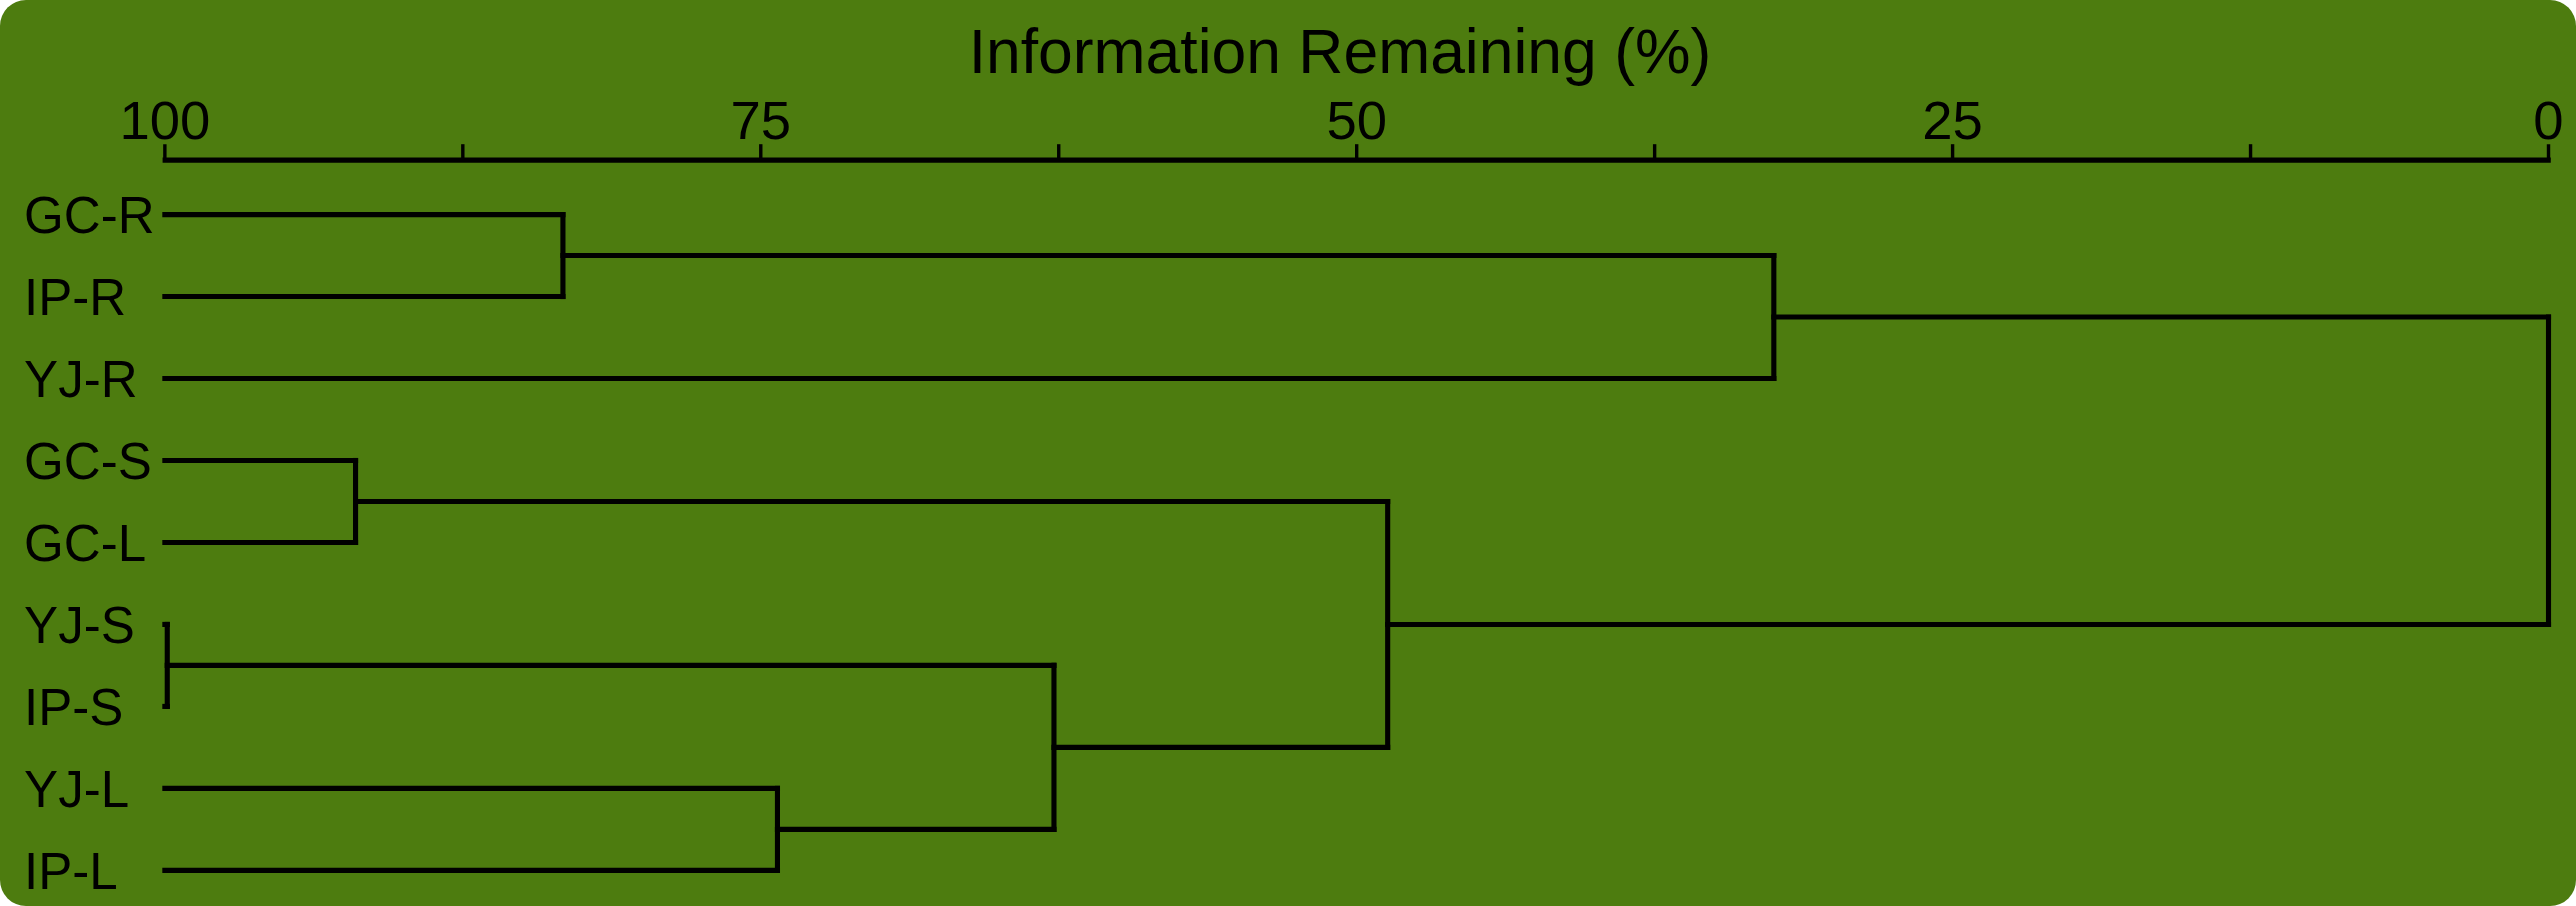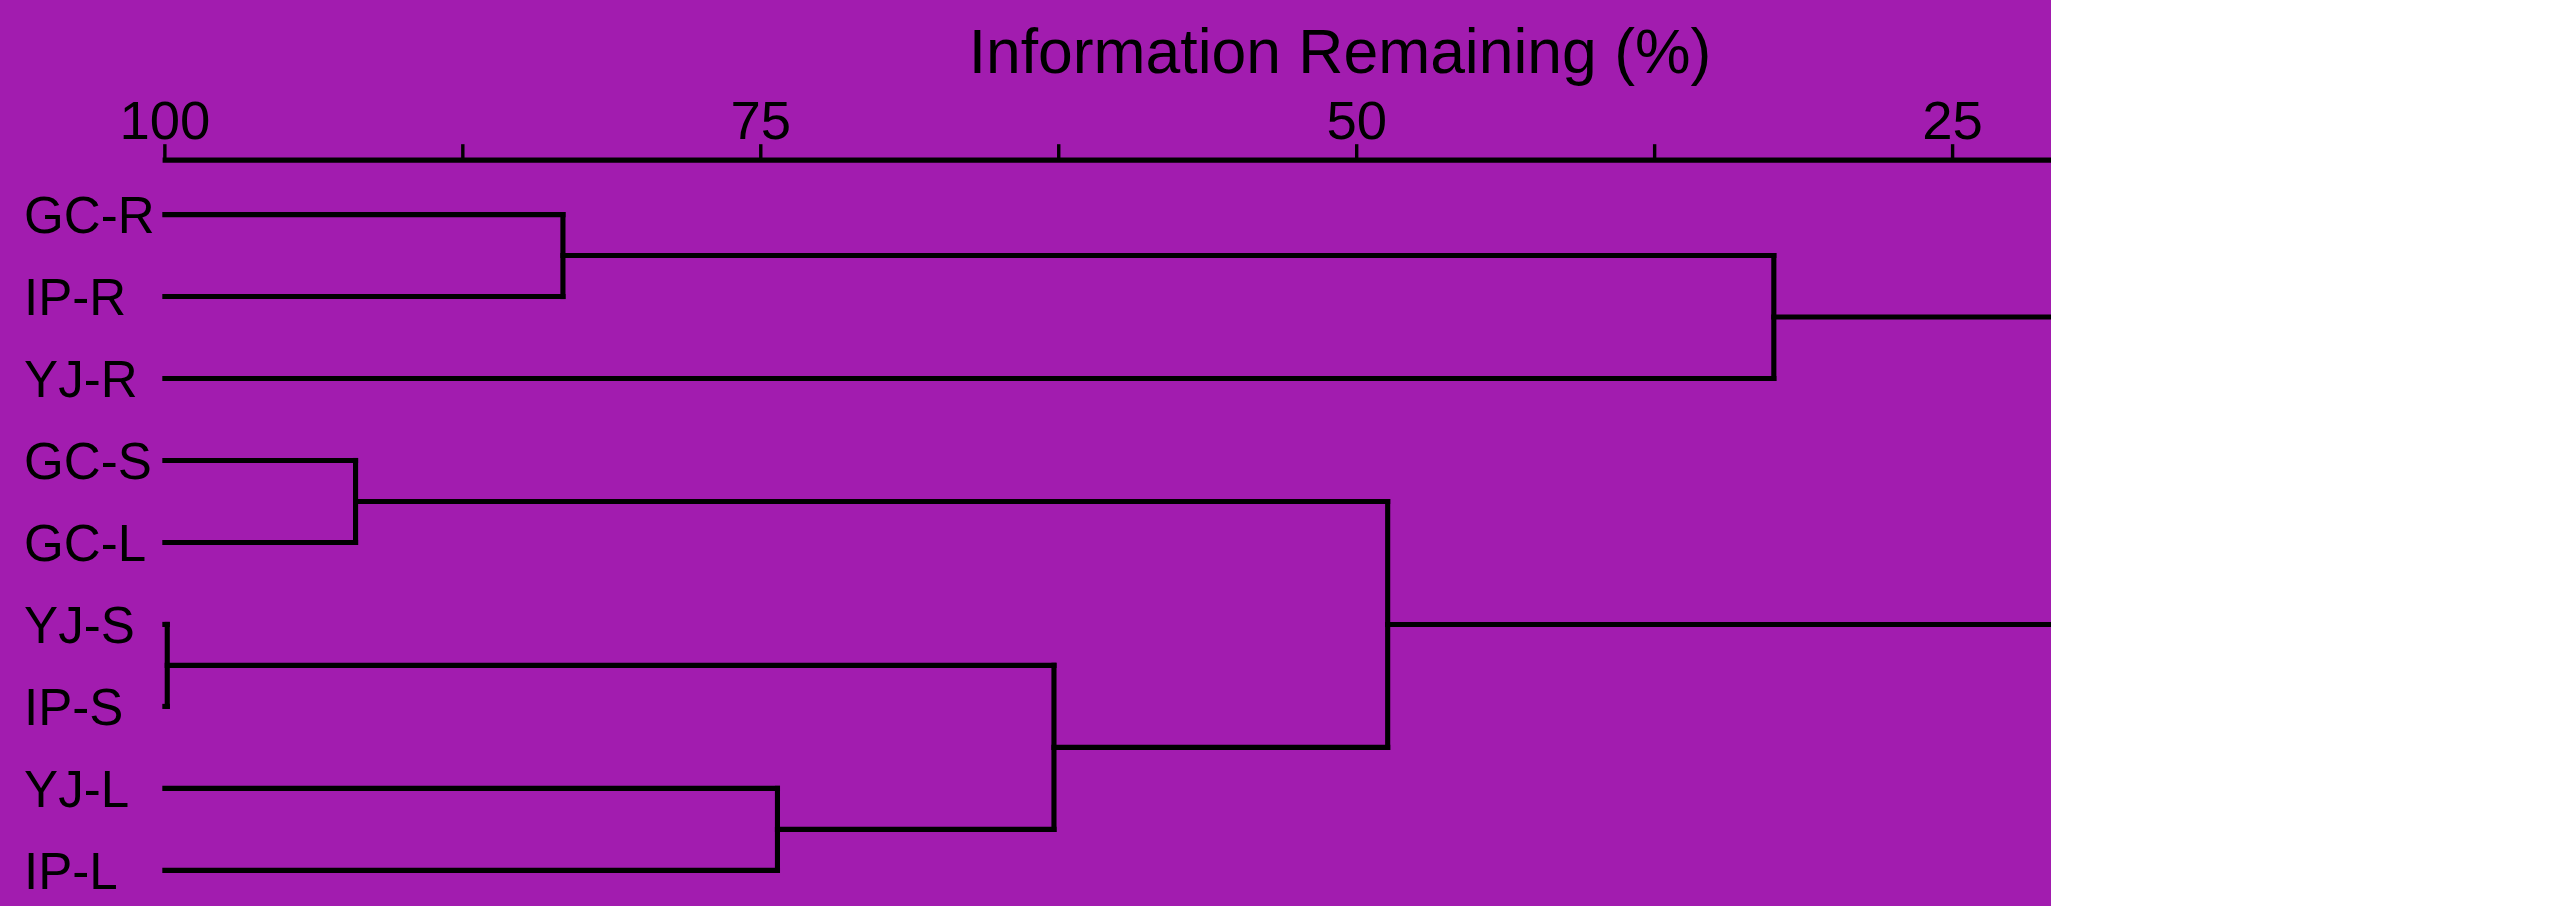--- a/index.html
+++ b/index.html
@@ -2,25 +2,26 @@
 <html style="font-size:9px"><head>
 <meta charset="utf-8">
 <style>
   html, body {
     margin: 0;
     padding: 0;
     background: #ffffff;
   }
   .figure {
     position: relative;
-    width: 2051px;
+    width: 2576px;
     height: 906px;
-    background: #a21caf;
+    background: #4d7c0f;
     font-family: "Liberation Sans", sans-serif;
     overflow: hidden;
+    border-radius: 26px;
   }
   svg { display: block; }
   .axis-title {
     font-size: 110px;
     text-anchor: middle;
     fill: #000000;
     font-family: "Liberation Sans", sans-serif;
   }
   .tick-label {
     font-size: 96px;

